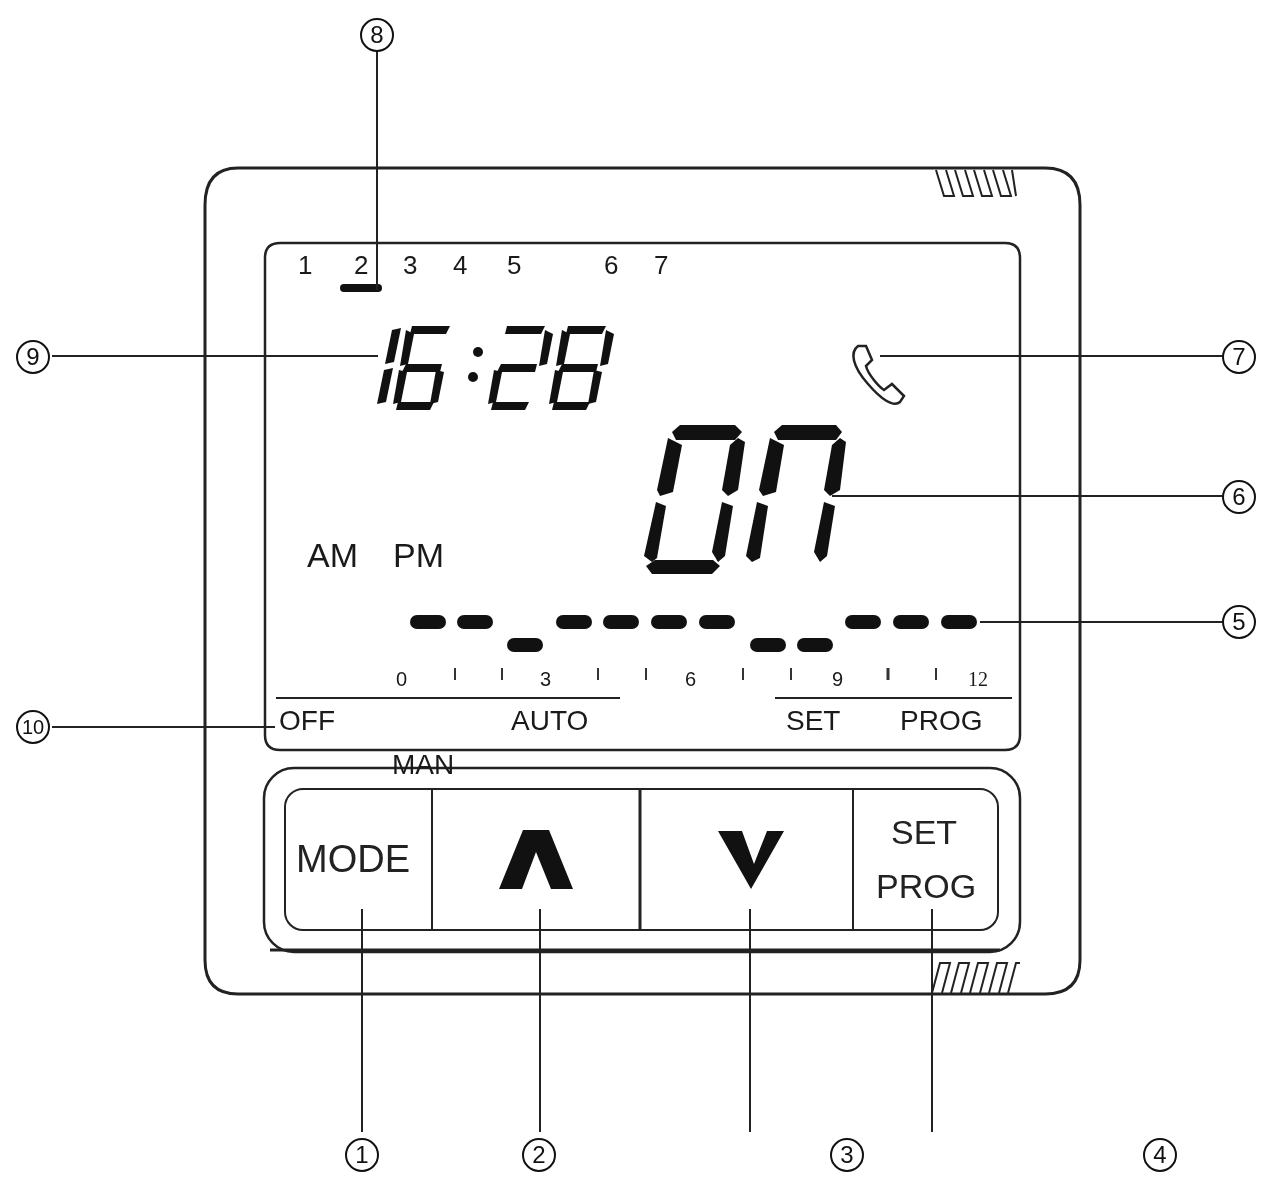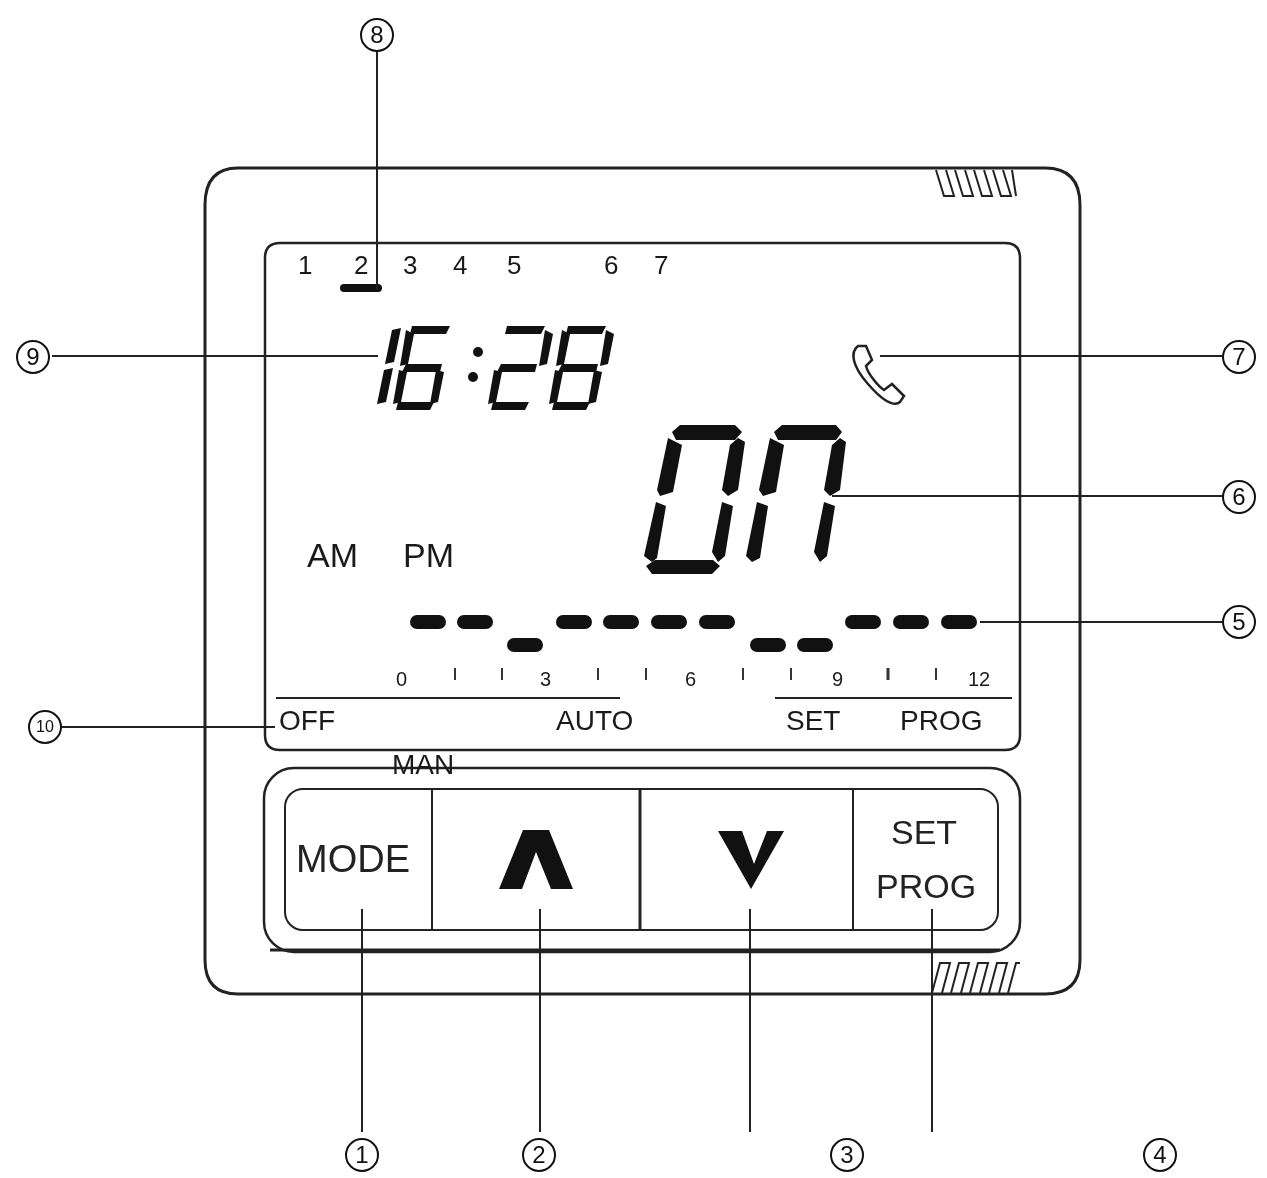--- a/index.html
+++ b/index.html
@@ -146,46 +146,46 @@
 
 <span class="lbl daynum" style="left:298px;">1</span>
 <span class="lbl daynum" style="left:354px;">2</span>
 <span class="lbl daynum" style="left:403px;">3</span>
 <span class="lbl daynum" style="left:453px;">4</span>
 <span class="lbl daynum" style="left:507px;">5</span>
 <span class="lbl daynum" style="left:604px;">6</span>
 <span class="lbl daynum" style="left:654px;">7</span>
 
 <span class="lbl ampm" style="left:307px;">AM</span>
-<span class="lbl ampm" style="left:403px;">PM</span>
+<span class="lbl ampm" style="left:393px;">PM</span>
 
 <span class="lbl scale" style="left:396px;">0</span>
 <span class="lbl scale" style="left:540px;">3</span>
 <span class="lbl scale" style="left:685px;">6</span>
 <span class="lbl scale" style="left:832px;">9</span>
-<span class="lbl scale" style="left:968px;">12</span>
+<span class="lbl scale" style="left:968px;font-family:Liberation Serif, serif;">12</span>
 
 <span class="lbl modetxt" style="left:279px;">OFF</span>
 <span class="lbl modetxt" style="left:392px;margin-top:44px;">MAN</span>
-<span class="lbl modetxt" style="left:511px;margin-left:45px;">AUTO</span>
+<span class="lbl modetxt" style="left:511px;">AUTO</span>
 <span class="lbl modetxt" style="left:786px;">SET</span>
 <span class="lbl modetxt" style="left:900px;">PROG</span>
 
 <div class="btn" style="left:287px;top:791px;width:144px;height:116px;">
   <span class="btnlabel" style="left:9px;top:47px;">MODE</span>
 </div>
 <div class="btn" style="left:433px;top:791px;width:206px;height:137px;"></div>
 <div class="btn" style="left:642px;top:791px;width:210px;height:137px;"></div>
 <div class="btn" style="left:854px;top:791px;width:142px;height:137px;">
   <span class="btnlabel" style="left:37px;top:22px;font-size:34px;">SET</span>
   <span class="btnlabel" style="left:22px;top:76px;font-size:34px;">PROG</span>
 </div>
 
 <div class="callout" style="left:360px;top:18px;">8</div>
 <div class="callout" style="left:16px;top:340px;">9</div>
 <div class="callout" style="left:1222px;top:340px;">7</div>
 <div class="callout" style="left:1222px;top:480px;">6</div>
 <div class="callout" style="left:1222px;top:605px;">5</div>
-<div class="callout" style="left:16px;top:710px;font-size:16px;margin-left:12px;">10</div>
+<div class="callout" style="left:16px;top:710px;font-size:20px;">10</div>
 <div class="callout" style="left:345px;top:1138px;">1</div>
 <div class="callout" style="left:522px;top:1138px;">2</div>
 <div class="callout" style="left:830px;top:1138px;">3</div>
 <div class="callout" style="left:1143px;top:1138px;">4</div>
 
 </body></html>

